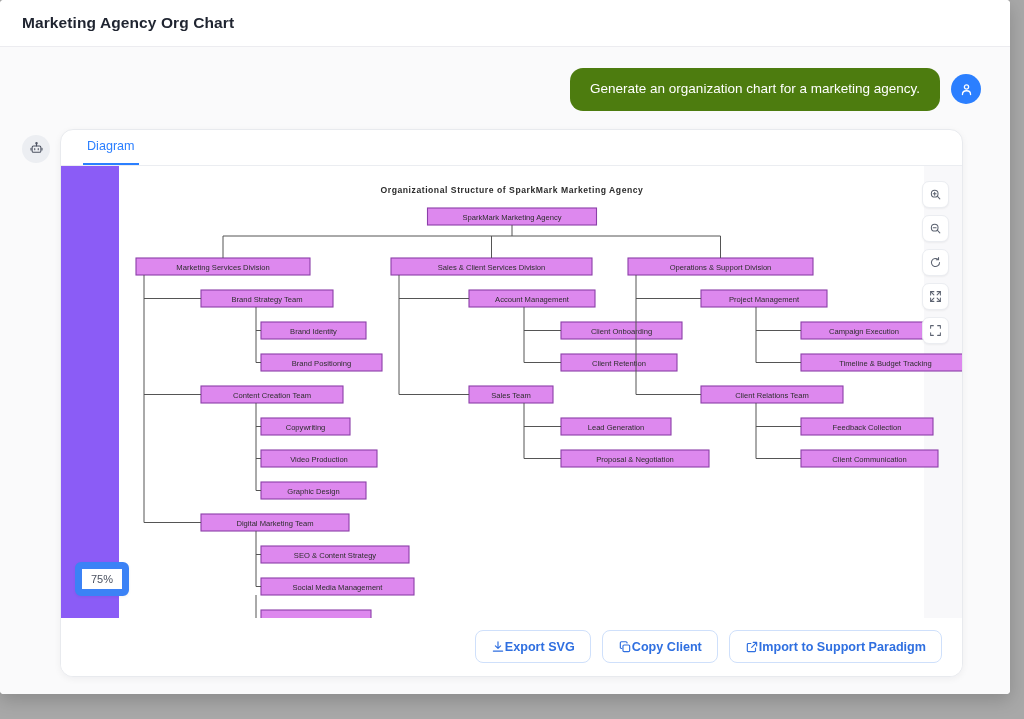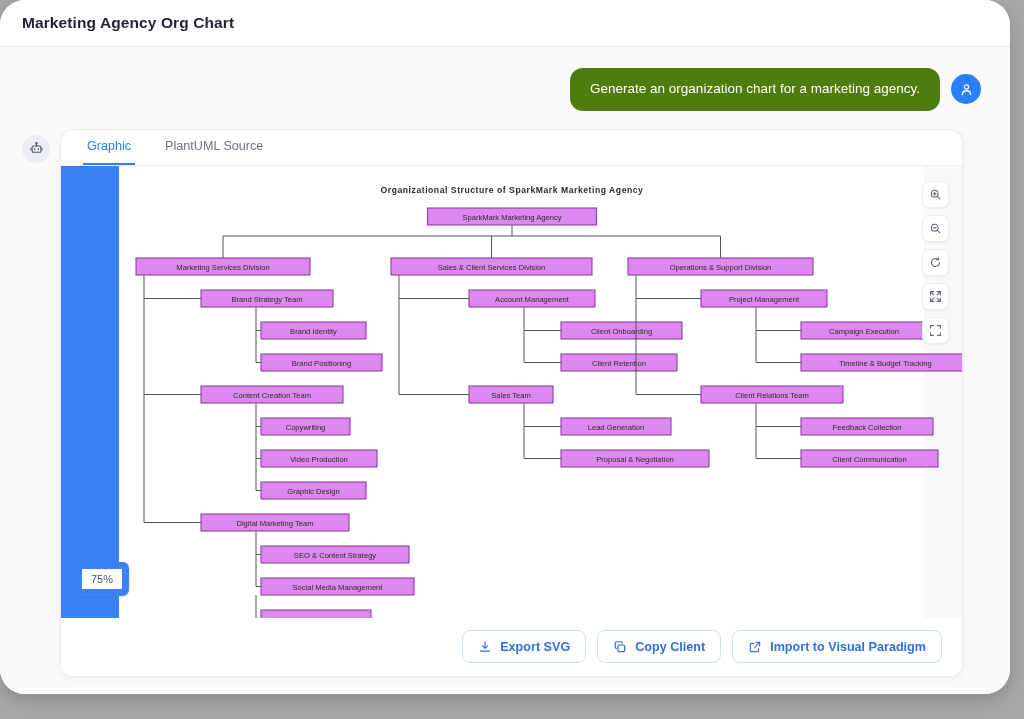--- a/index.html
+++ b/index.html
@@ -10,21 +10,21 @@
     background: #a8a8a8;
     font-family: "Liberation Sans", sans-serif;
   }
 
   
   .window {
     position: absolute;
     left: 0; top: 0;
     width: 1010px; height: 694px;
     background: #ffffff;
-    border-radius: 25px;
+    border-radius: 4px;
     box-shadow: 0 6px 18px rgba(0,0,0,.18);
     overflow: hidden;
   }
 
   .titlebar {
     height: 47px;
     background: #ffffff;
     border-bottom: 1px solid #ececf0;
     display: flex; align-items: center;
     padding-left: 22px;
@@ -111,21 +111,21 @@
   .tab.active {
     color: #2b7fff;
     border-bottom-color: #2b7fff;
     font-weight: normal;
   }
 
   
   .canvas-wrap {
     position: relative;
     height: 452px;
-    background: #3b82f6;
+    background: #8b5cf6;
     overflow: hidden;
   }
   .canvas-white {
     position: absolute;
     left: 58px; top: 0;
     width: 807px; height: 452px;
     background: #ffffff;
   }
 
   
@@ -163,21 +163,21 @@
 
   
   .card-footer {
     height: 58px;
     display: flex; align-items: center; justify-content: flex-end;
     gap: 11px;
     padding-right: 20px;
     background: #ffffff;
   }
   .fbtn {
-    display: flex; align-items: center; gap: 8px;
+    display: flex; align-items: center; 
     height: 33px;
     padding: 0 15px;
     border: 1px solid #cfe0fb;
     border-radius: 8px;
     background: #ffffff;
     color: #2f6fe0;
     font-size: 12.6px;
     font-weight: bold;
     cursor: pointer;
     white-space: nowrap;
@@ -220,22 +220,21 @@
           <path d="M12 4.4V8"></path>
           <circle cx="12" cy="3.4" r="1.1"></circle>
           <path d="M9.2 12.2v1.6M14.8 12.2v1.6"></path>
           <path d="M3.2 11.5v3M20.8 11.5v3"></path>
         </svg>
       </div>
 
       <div class="card">
 
         <div class="tabs">
-          <div class="tab active">Graphic</div>
-          <div class="tab">PlantUML Source</div>
+          <div class="tab active">Diagram</div>
         </div>
 
         <div class="canvas-wrap">
           <div class="canvas-white"></div>
           <div class="canvas-edge"></div>
 
           <svg class="diagram-svg" width="903" height="452" viewBox="0 0 903 452">
             <g id="diagram-root">
                 <text x="451" y="27" font-family="&quot;Liberation Sans&quot;, sans-serif" font-size="8.6" fill="#2b2b2b" font-weight="bold" text-anchor="middle" letter-spacing="0.55">Organizational Structure of SparkMark Marketing Agency</text>
                 <rect x="366.5" y="42" width="169" height="17" fill="#dd88ee" stroke="#8b3fa8" stroke-width="1.1"></rect>
@@ -379,20 +378,20 @@
               <rect x="8.5" y="8.5" width="11.5" height="11.5" rx="2"></rect>
               <path d="M15.5 5.2V4.8A1.8 1.8 0 0 0 13.7 3H5.8A1.8 1.8 0 0 0 4 4.8v7.9A1.8 1.8 0 0 0 5.8 14.5h.5"></path>
             </svg>
             <span>Copy Client</span>
           </div>
           <div class="fbtn">
             <svg viewBox="0 0 24 24" fill="none" stroke="#2f6fe0" stroke-width="2" stroke-linecap="round" stroke-linejoin="round">
               <path d="M14 4h6v6M20 4l-8.5 8.5"></path>
               <path d="M18 14v4.5A1.5 1.5 0 0 1 16.5 20h-11A1.5 1.5 0 0 1 4 18.5v-11A1.5 1.5 0 0 1 5.5 6H10"></path>
             </svg>
-            <span>Import to Visual Paradigm</span>
+            <span>Import to Support Paradigm</span>
           </div>
         </div>
 
       </div>
     </div>
   </div>
 </div>
 
 </body></html>

